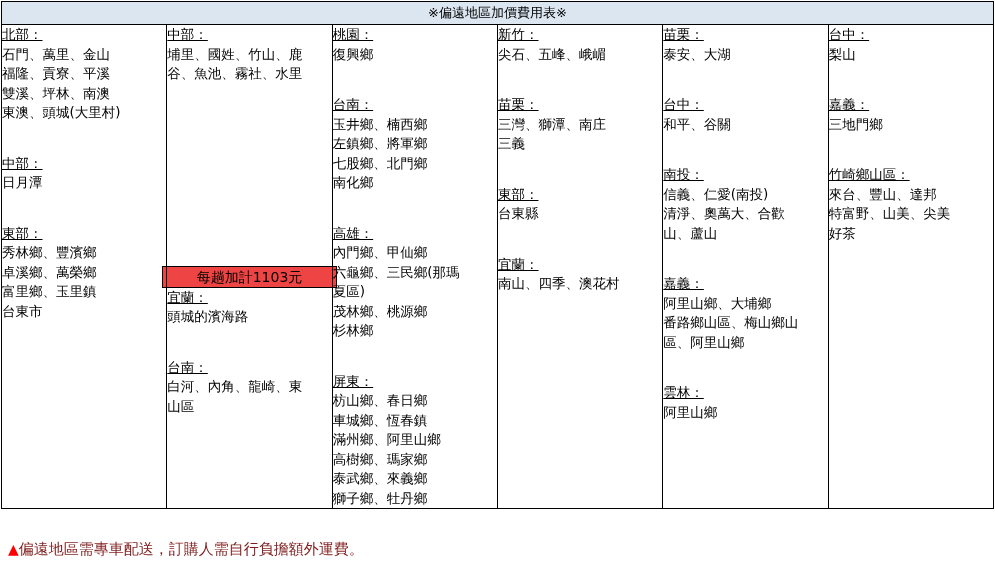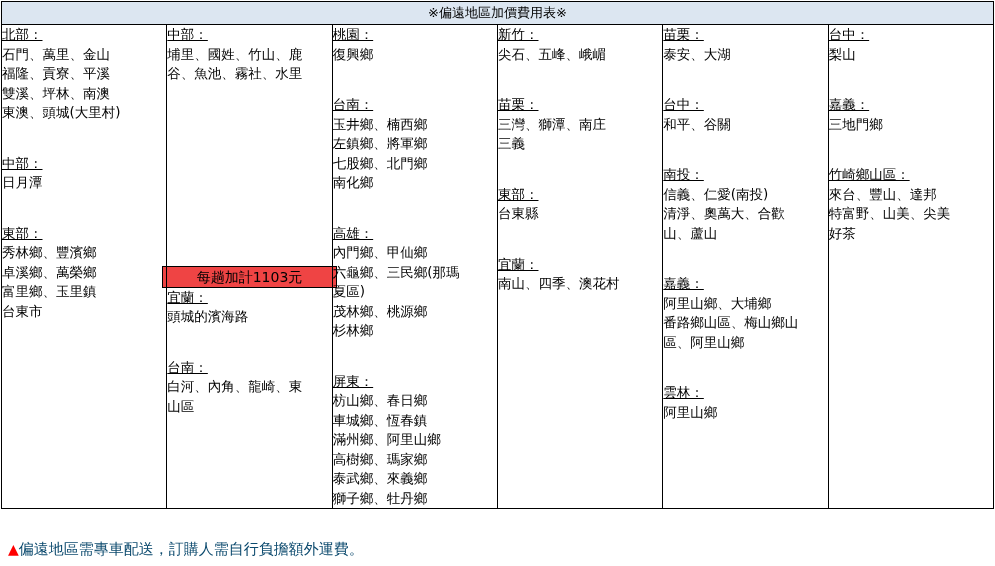--- a/index.html
+++ b/index.html
@@ -87,21 +87,21 @@
     font-size: 15px;
     line-height: 20px;
     color: #000000;
     white-space: nowrap;
   }
   .footer .tri {
     color: #ff0000;
     font-size: 14px;
   }
   .footer .ftxt {
-    color: #0c4a6e;
+    color: #7f1d1d;
   }
 </style>
 </head>
 <body>
 
 <div id="page">
 
   <table class="fee-table">
     <tbody>
         <tr>

